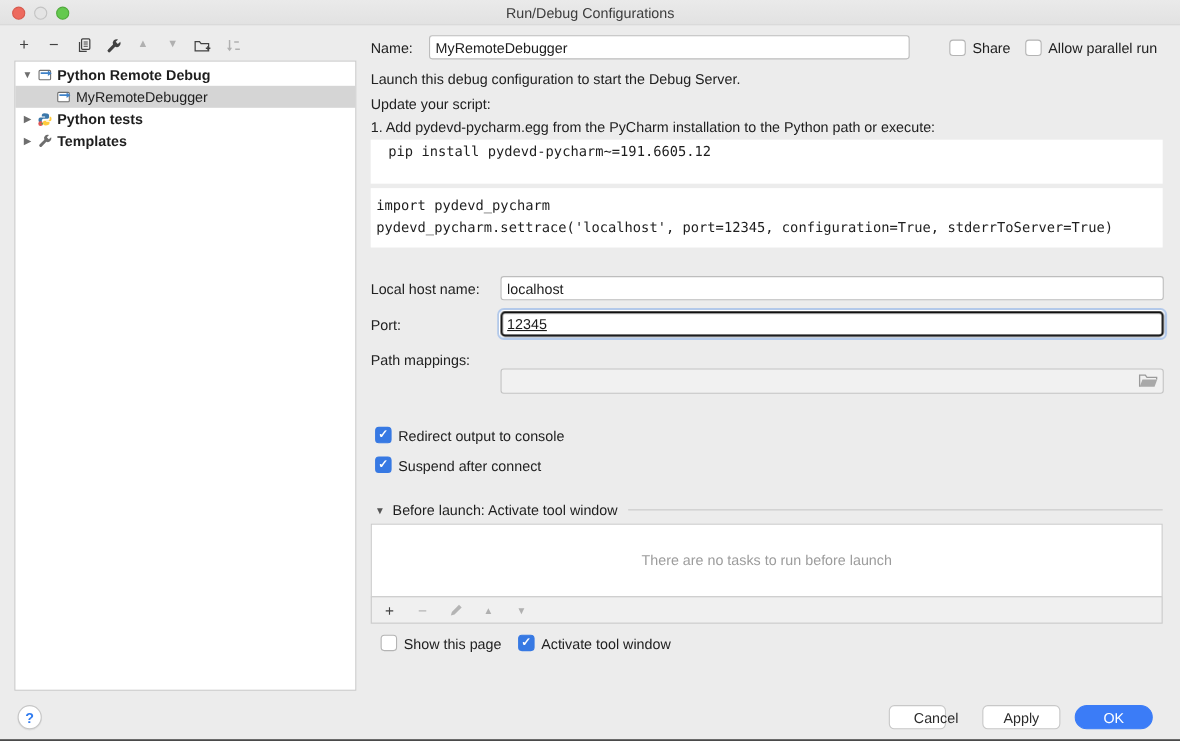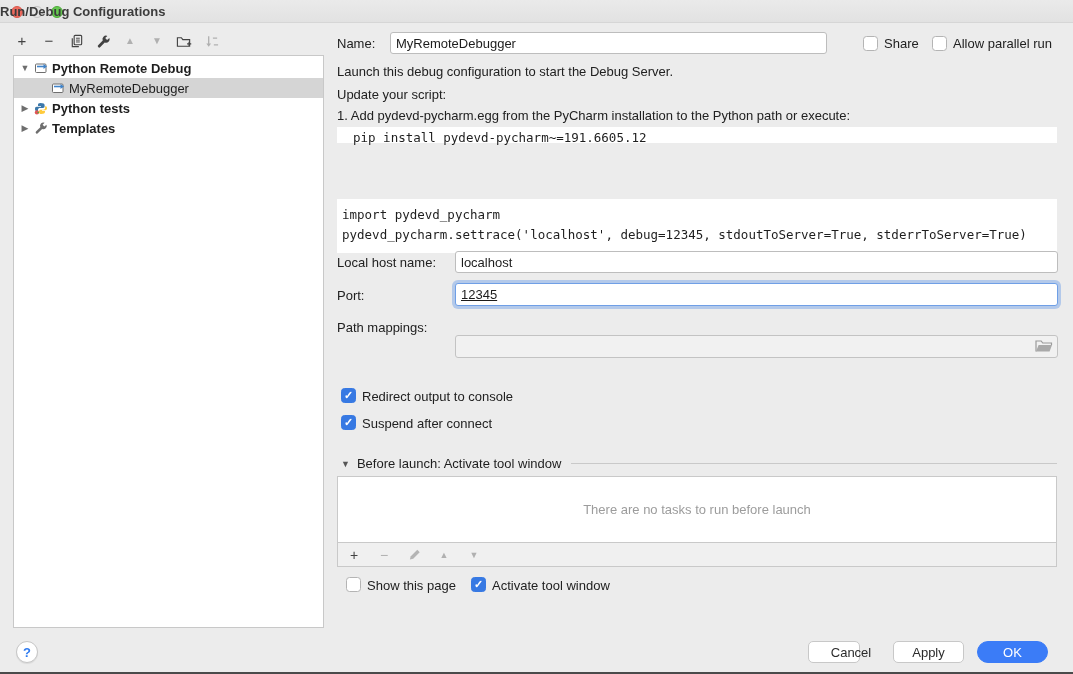--- a/index.html
+++ b/index.html
@@ -3,21 +3,21 @@
 <meta charset="utf-8">
 <style>
   html,body{margin:0;padding:0;}
   .window{position:relative;width:1073px;height:674px;overflow:hidden;background:#ececec;
     font-family:"Liberation Sans",sans-serif;font-size:13px;color:#1e1e1e;}
   .window::after{content:"";position:absolute;left:0;right:0;bottom:0;height:2px;background:#4a4a4a;}
 
   
   .titlebar{position:absolute;left:0;top:0;width:100%;height:23px;
     background:linear-gradient(#eaeaea,#e2e2e2);border-bottom:1px solid #d6d6d6;box-sizing:border-box;}
-  .title{position:absolute;left:0;right:0;top:0;height:23px;line-height:23px;text-align:left;color:#3c3c3c;font-weight:bold;}
+  .title{position:absolute;left:0;right:0;top:0;height:23px;line-height:23px;text-align:center;color:#3c3c3c;}
   .tl{position:absolute;top:6px;width:12px;height:12px;border-radius:50%;box-sizing:border-box;}
   .tl.red{left:11px;background:#ed6a5e;border:1px solid #d85a4e;}
   .tl.gray{left:31px;background:#e4e4e4;border:1px solid #c3c3c3;}
   .tl.green{left:51px;background:#64c94e;border:1px solid #50a93c;}
 
   
   .sb-toolbar{position:absolute;left:14px;top:31px;height:20px;display:flex;align-items:center;gap:11px;}
   .tbi{width:16px;height:16px;display:flex;align-items:center;justify-content:center;
     font-size:15px;line-height:16px;color:#424242;cursor:pointer;}
   .tbi.disabled{color:#b0b0b0;}
@@ -161,24 +161,24 @@
   <span class="lbl" style="left:337px;top:36px;">Name:</span>
   <input class="fld" style="left: 390px; top: 32px; width: 437px; height: 22px;" type="text" value="MyRemoteDebugger">
   <span class="cb" style="left:863px;top:36px;"></span>
   <span class="lbl" style="left:884px;top:36px;">Share</span>
   <span class="cb" style="left:932px;top:36px;"></span>
   <span class="lbl" style="left:953px;top:36px;">Allow parallel run</span>
 
   <span class="lbl" style="left:337px;top:64px;">Launch this debug configuration to start the Debug Server.</span>
   <span class="lbl" style="left:337px;top:87px;">Update your script:</span>
   <span class="lbl" style="left:337px;top:108px;">1. Add pydevd-pycharm.egg from the PyCharm installation to the Python path or execute:</span>
-  <div class="codebox mono" style="top:127px;height:16px;line-height:22px;padding-left:16px;">pip install pydevd-pycharm~=191.6605.12</div>
-  <div class="codebox" style="top:171px;height:54px;padding-top:6px;margin-top:28px;">
+  <div class="codebox mono" style="top:127px;height:40px;line-height:22px;padding-left:16px;">pip install pydevd-pycharm~=191.6605.12</div>
+  <div class="codebox" style="top:171px;height:54px;padding-top:6px;">
     <div class="mono" style="line-height:20px;">import pydevd_pycharm</div>
-    <div class="mono" style="line-height:20px;">pydevd_pycharm.settrace('localhost', debug=12345, stdoutToServer=True, stderrToServer=True)</div>
+    <div class="mono" style="line-height:20px;">pydevd_pycharm.settrace('localhost', port=12345, configuration=True, stderrToServer=True)</div>
   </div>
 
   <span class="lbl" style="left:337px;top:255px;">Local host name:</span>
   <input class="fld" style="left: 455px; top: 251px; width: 603px; height: 22px;" type="text" value="localhost">
 
   <span class="lbl" style="left:337px;top:288px;">Port:</span>
   <input class="fld focused" style="left: 455px; top: 283px; width: 603px; height: 23px; text-decoration: underline;" type="text" autofocus="" value="12345">
 
   <span class="lbl" style="left:337px;top:320px;">Path mappings:</span>
   <input class="fld disabled" style="left: 455px; top: 335px; width: 603px; height: 23px;" type="text" readonly="" value="">

